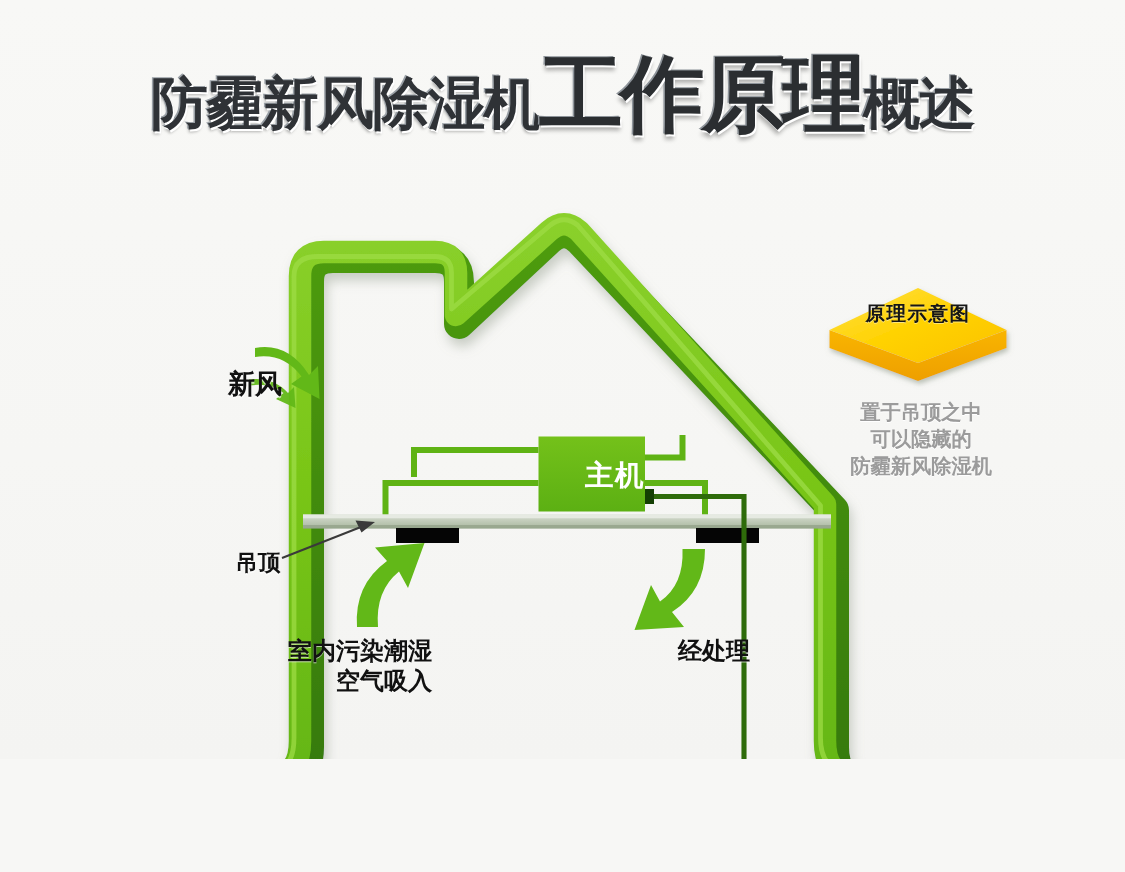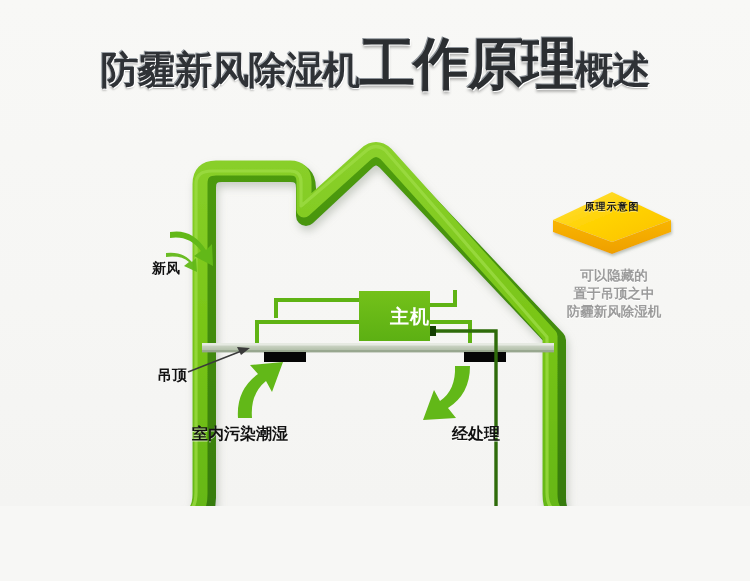--- a/index.html
+++ b/index.html
@@ -70,21 +70,21 @@
     top: 192px;
     width: 118px;
     height: 62px;
   }
   .badge-label {
     position: absolute;
     left: 0;
     top: 8px;
     width: 118px;
     text-align: center;
-    font-size: 10px;
+    font-size: 13px;
     font-weight: bold;
     color: #161616;
     letter-spacing: 1px;
     z-index: 3;
     text-shadow: 0 1px 0 rgba(255,255,255,0.45);
   }
 
   
   .side-caption {
     position: absolute;
@@ -101,21 +101,21 @@
   .side-caption div { white-space: nowrap; }
 
   
   .lbl {
     position: absolute;
     color: #111111;
     font-weight: bold;
     white-space: nowrap;
     text-shadow: 0 1px 0 rgba(255,255,255,0.6);
   }
-  .lbl-xinfeng { left: 152px; top: 260px; font-size: 14px; }
+  .lbl-xinfeng { left: 152px; top: 244px; font-size: 18px; }
   .lbl-diaoding { left: 157px; top: 366px; font-size: 15px; }
   .lbl-paishui  { left: 573px; top: 508px; font-size: 18px; margin-top: 20px; }
   .lbl-intake {
     left: 192px; top: 424px; font-size: 16px; line-height: 20px;
     text-align: right;
   }
   .lbl-output {
     left: 370px; top: 424px; font-size: 16px; line-height: 20px;
     text-align: right; width: 130px;
   }
@@ -270,34 +270,35 @@
       <polygon points="612,242 671,220 671,232 612,254 553,232 553,220" fill="url(#badgeSide)"></polygon>
       <polygon points="612,192 671,220 612,242 553,220" fill="url(#badgeTop)"></polygon>
     </g>
   </svg>
 
   <div class="badge">
     <div class="badge-label">原理示意图</div>
   </div>
 
   <div class="side-caption">
+    <div>置于吊顶之中</div>
     <div>可以隐藏的</div>
-    <div>置于吊顶之中</div>
     <div>防霾新风除湿机</div>
   </div>
 
   <div class="unit-box">
     <div class="unit-label">主机</div>
   </div>
 
   <div class="lbl lbl-xinfeng">新风</div>
   <div class="lbl lbl-diaoding">吊顶</div>
   <div class="lbl lbl-paishui">排水</div>
 
   <div class="lbl lbl-intake">
     <div>室内污染潮湿</div>
+    <div class="l2">空气吸入</div>
   </div>
 
   <div class="lbl lbl-output">
     <div>经处理</div>
   </div>
 
 </div>
 
 </body></html>

